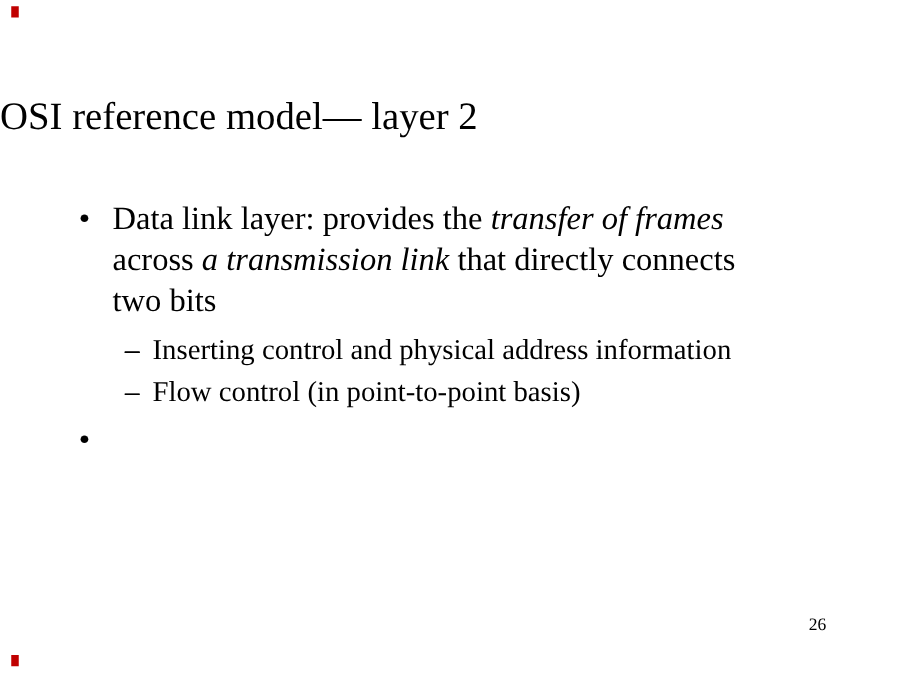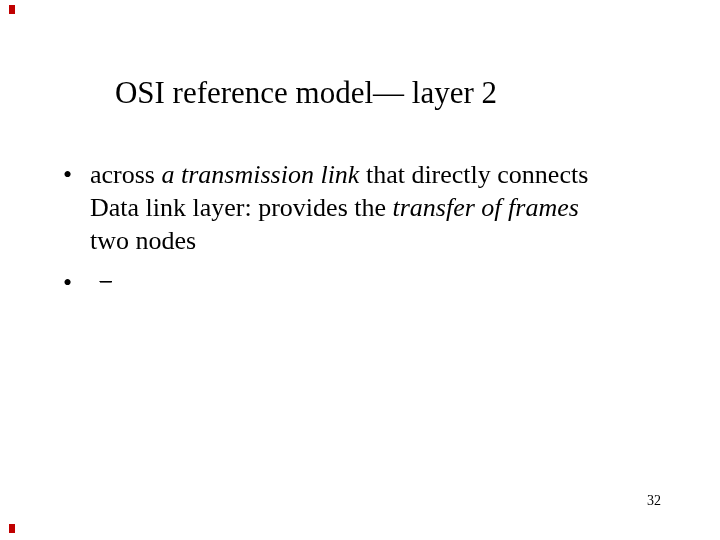--- a/index.html
+++ b/index.html
@@ -20,21 +20,21 @@
     background: #c00000;
   }
   .red-mark.top { top: 5px; }
   .red-mark.bottom { top: 524px; }
   .title {
     position: absolute;
     top: 74px;
     left: 0;
     width: 612px;
     margin: 0;
-    text-align: center;
+    text-align: left;
     font-size: 31px;
     font-weight: normal;
     line-height: 38px;
     white-space: nowrap;
   }
   .content {
     position: absolute;
     top: 158px;
     left: 0;
     width: 720px;
@@ -79,37 +79,39 @@
 </head>
 <body>
 
 <div class="slide" style="background: rgb(255, 255, 255); color: rgb(0, 0, 0);">
   <div class="red-mark top" style="background: rgb(192, 0, 0);"></div>
   <div class="red-mark bottom" style="background: rgb(192, 0, 0);"></div>
   <h1 class="title">OSI reference model— layer 2</h1>
   <div class="content" id="content">
       <div class="b1">
         <span class="marker">•</span>
+        <div class="line"><span>Data link layer: provides the </span><i>transfer of frames</i></div>
         <div class="line"><span>across </span><i>a transmission link</i><span> that directly connects</span></div>
-        <div class="line"><span>Data link layer: provides the </span><i>transfer of frames</i></div>
-        <div class="line"><span>two nodes</span></div>
+        <div class="line"><span>two bits</span></div>
       </div>
       <div class="b2">
         <span class="marker">–</span>
       </div>
       <div class="b2">
         <span class="marker">–</span>
       </div>
       <div class="b2">
         <span class="marker">–</span>
+        <div class="line"><span>Inserting control and physical address information</span></div>
       </div>
       <div class="b2">
         <span class="marker">–</span>
       </div>
       <div class="b2">
         <span class="marker">–</span>
+        <div class="line"><span>Flow control (in point-to-point basis)</span></div>
       </div>
       <div class="b1">
         <span class="marker">•</span>
       </div>
     </div>
-  <div class="page-number">32</div>
+  <div class="page-number">26</div>
 </div>
 
 </body></html>

